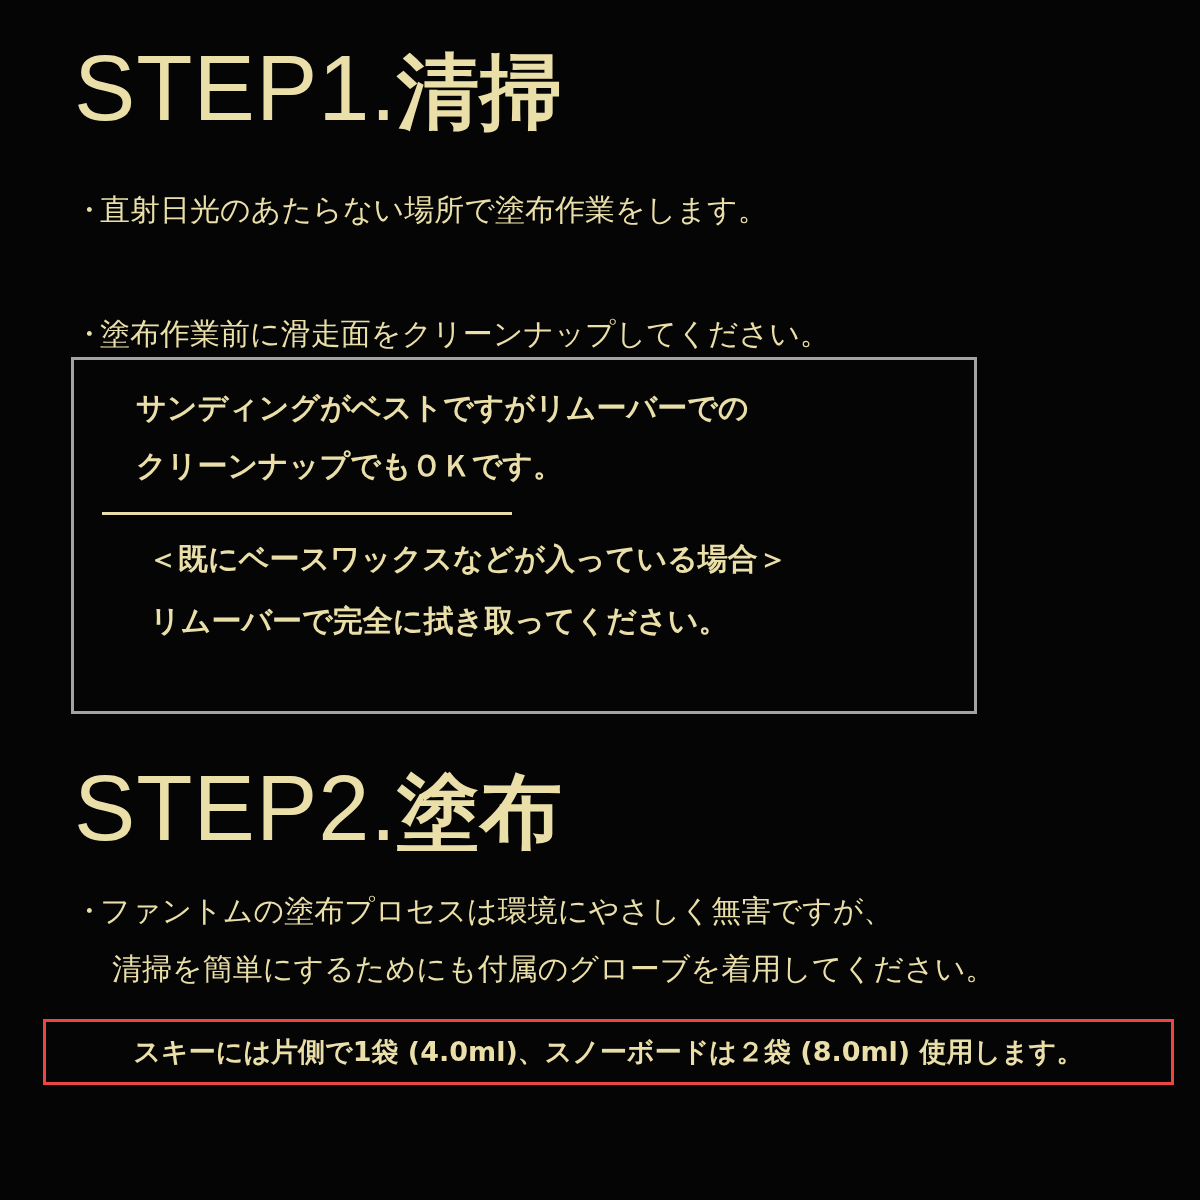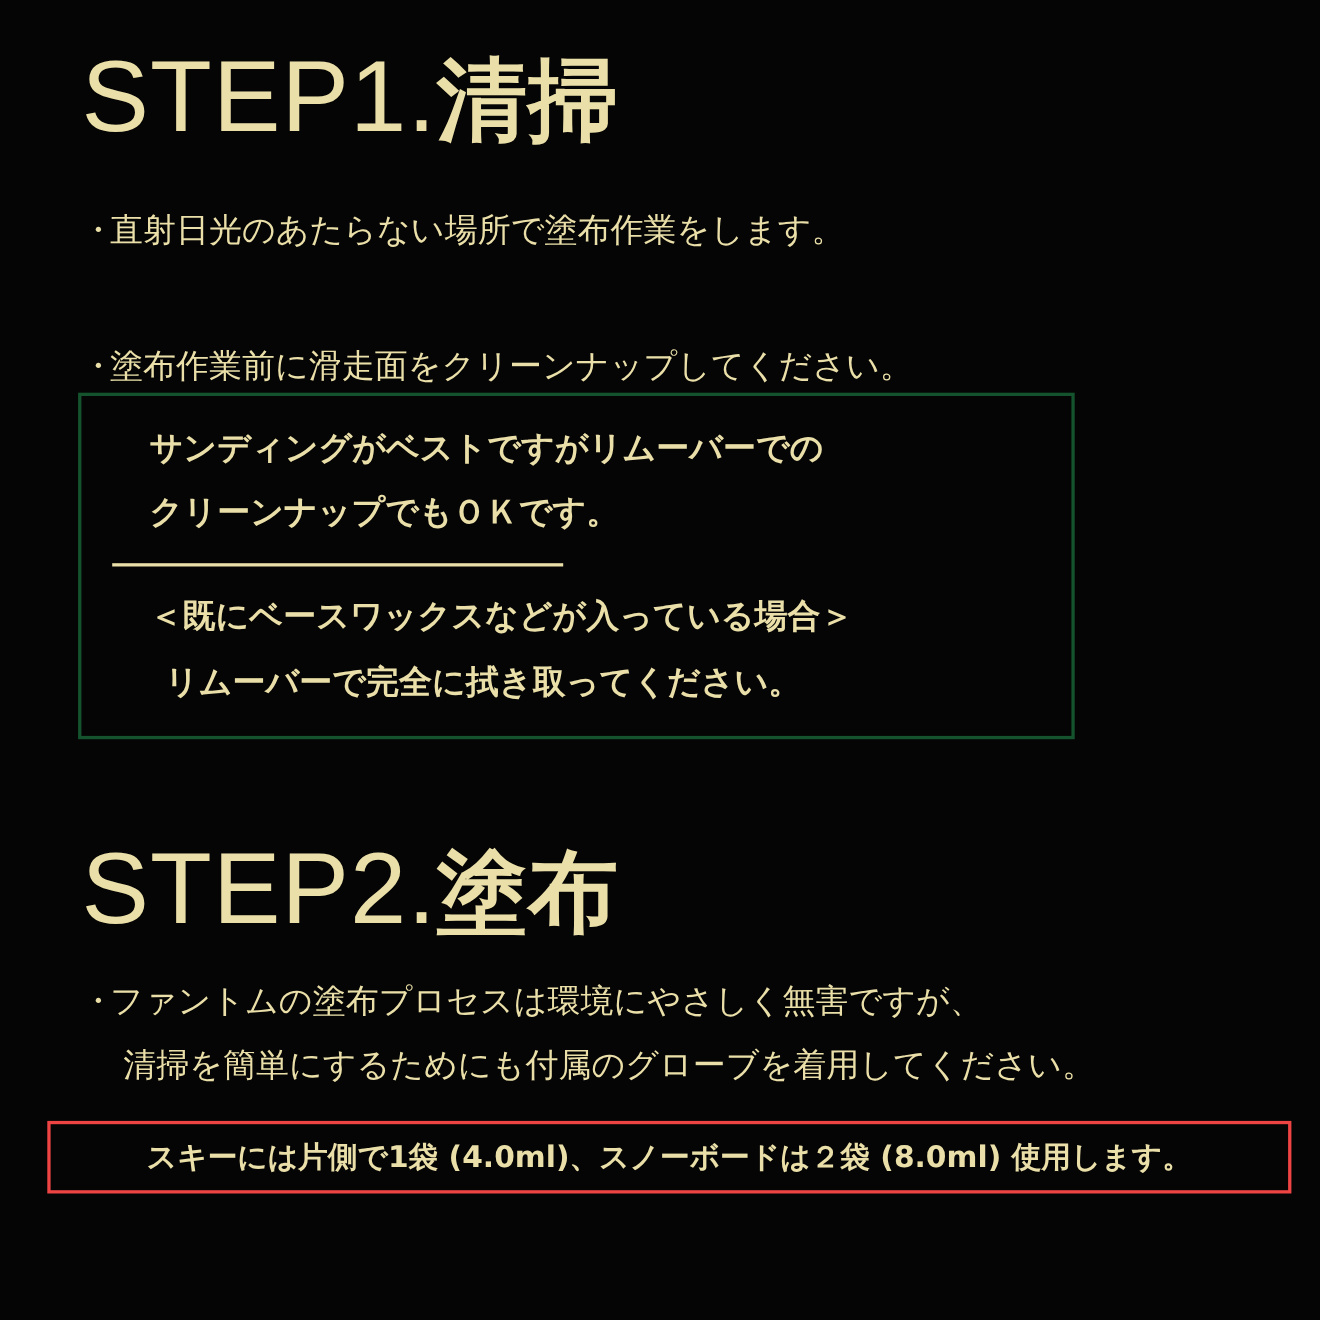--- a/index.html
+++ b/index.html
@@ -23,22 +23,22 @@
       position: absolute; left: 74px; white-space: nowrap;
       font-size: 30px; font-weight: normal; line-height: 1.2;
     }
     .bullet .dot { display: inline-block; width: 26px; text-align: left; }
     .bullet .cont { display: block; padding-left: 38px; margin-top: 22px; }
     #b1 { top: 192px; }
     #b2 { top: 272px; margin-top: 44px; }
     #b3 { top: 893px; }
     .box1 {
       position: absolute; left: 71px; top: 357px;
-      width: 906px; height: 315px;
-      border: 3px solid #14532d; box-sizing: border-box;
+      width: 906px; height: 357px;
+      border: 3px solid #a3a3a3; box-sizing: border-box;
     }
     .box1 .p {
       position: absolute; white-space: nowrap;
       font-size: 30px; font-weight: bold; line-height: 1.2;
     }
     .box1 .divider {
       position: absolute; left: 28px; top: 152px;
       width: 410px; height: 3px; background: #EADFA8;
     }
     .box2 {
@@ -60,21 +60,21 @@
   <span class="dot">・</span><span>直射日光のあたらない場所で塗布作業をします。</span>
 </div>
 <div class="bullet" id="b2">
   <span class="dot">・</span><span>塗布作業前に滑走面をクリーンナップしてください。</span>
 </div>
 
 <div class="box1">
   <div class="p" style="left:62px; top:30px;">サンディングがベストですがリムーバーでの</div>
   <div class="p" style="left:62px; top:88px;">クリーンナップでもＯＫです。</div>
   <div class="divider"></div>
-  <div class="p" style="left:62px; top:183px;">＜既にベースワックスなどが入っている場合＞</div>
+  <div class="p" style="left:74px; top:183px;font-family:Liberation Mono, monospace;">＜既にベースワックスなどが入っている場合＞</div>
   <div class="p" style="left:76px; top:243px;">リムーバーで完全に拭き取ってください。</div>
 </div>
 
 <div class="heading" id="h2">
   <span>STEP2.</span><span class="jp">塗布</span>
 </div>
 
 <div class="bullet" id="b3">
   <span class="dot">・</span><span>ファントムの塗布プロセスは環境にやさしく無害ですが、</span>
   <span class="cont">清掃を簡単にするためにも付属のグローブを着用してください。</span>

